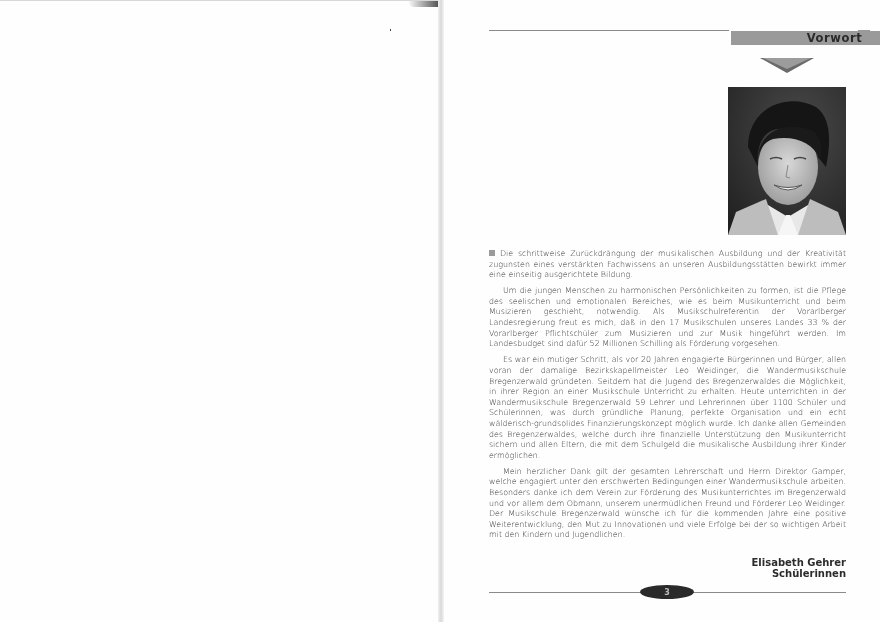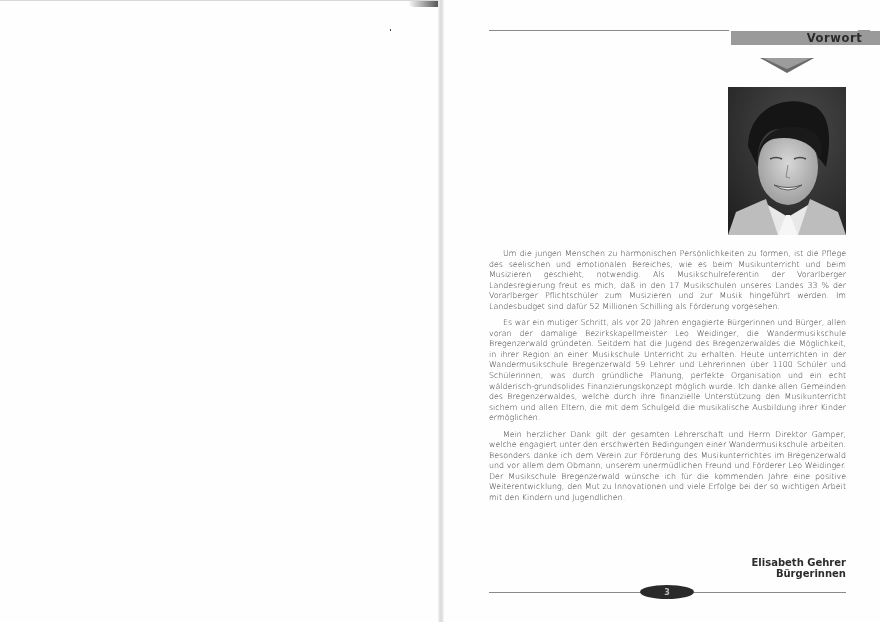--- a/index.html
+++ b/index.html
@@ -130,28 +130,29 @@
       <path d="M60 78 L58 90 L62 91" stroke="#888" stroke-width="1" fill="none"></path>
       <path d="M46 98 Q60 108 74 98 Q60 103 46 98 Z" fill="#f4f4f4" stroke="#555" stroke-width="1"></path>
       <path d="M40 118 L60 130 L80 118 L80 148 L40 148 Z" fill="#e8e8e8"></path>
       <path d="M0 148 L8 125 L38 112 L50 148 Z" fill="#bdbdbd"></path>
       <path d="M118 148 L110 125 L82 112 L70 148 Z" fill="#bdbdbd"></path>
       <path d="M50 148 L58 128 L62 128 L70 148 Z" fill="#f6f6f6"></path>
     </svg>
   </div>
 
   <div class="body-text">
+    <p class="first"><span class="bullet"></span><span>Die schrittweise Zurückdrängung der musikalischen Ausbildung und der Kreativität zugunsten eines verstärkten Fachwissens an unseren Ausbildungsstätten bewirkt immer eine einseitig ausgerichtete Bildung.</span></p>
     <p>Um die jungen Menschen zu harmonischen Persönlichkeiten zu formen, ist die Pflege des seelischen und emotionalen Bereiches, wie es beim Musikunterricht und beim Musizieren geschieht, notwendig. Als Musikschulreferentin der Vorarlberger Landesregierung freut es mich, daß in den 17 Musikschulen unseres Landes 33 % der Vorarlberger Pflichtschüler zum Musizieren und zur Musik hingeführt werden. Im Landesbudget sind dafür 52 Millionen Schilling als Förderung vorgesehen.</p>
     <p>Es war ein mutiger Schritt, als vor 20 Jahren engagierte Bürgerinnen und Bürger, allen voran der damalige Bezirkskapellmeister Leo Weidinger, die Wandermusikschule Bregenzerwald gründeten. Seitdem hat die Jugend des Bregenzerwaldes die Möglichkeit, in ihrer Region an einer Musikschule Unterricht zu erhalten. Heute unterrichten in der Wandermusikschule Bregenzerwald 59 Lehrer und Lehrerinnen über 1100 Schüler und Schülerinnen, was durch gründliche Planung, perfekte Organisation und ein echt wälderisch-grundsolides Finanzierungskonzept möglich wurde. Ich danke allen Gemeinden des Bregenzerwaldes, welche durch ihre finanzielle Unterstützung den Musikunterricht sichern und allen Eltern, die mit dem Schulgeld die musikalische Ausbildung ihrer Kinder ermöglichen.</p>
     <p>Mein herzlicher Dank gilt der gesamten Lehrerschaft und Herrn Direktor Gamper, welche engagiert unter den erschwerten Bedingungen einer Wandermusikschule arbeiten. Besonders danke ich dem Verein zur Förderung des Musikunterrichtes im Bregenzerwald und vor allem dem Obmann, unserem unermüdlichen Freund und Förderer Leo Weidinger. Der Musikschule Bregenzerwald wünsche ich für die kommenden Jahre eine positive Weiterentwicklung, den Mut zu Innovationen und viele Erfolge bei der so wichtigen Arbeit mit den Kindern und Jugendlichen.</p>
   </div>
 
   <div class="signature">
     <div>Elisabeth Gehrer</div>
-    <div>Bürgerinnen</div>
+    <div>Schülerinnen</div>
   </div>
 
   <div class="footer-rule"></div>
   <div class="page-badge">
     <span>3</span>
   </div>
 
 </div>
 
 </body></html>

